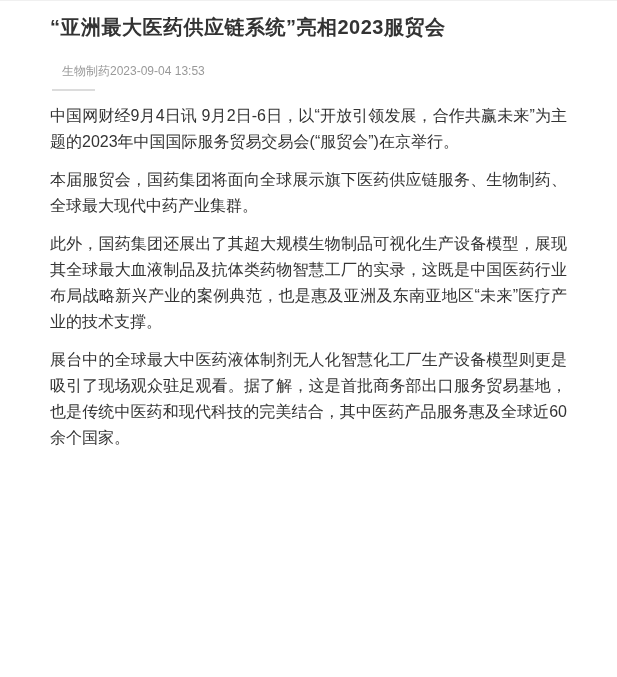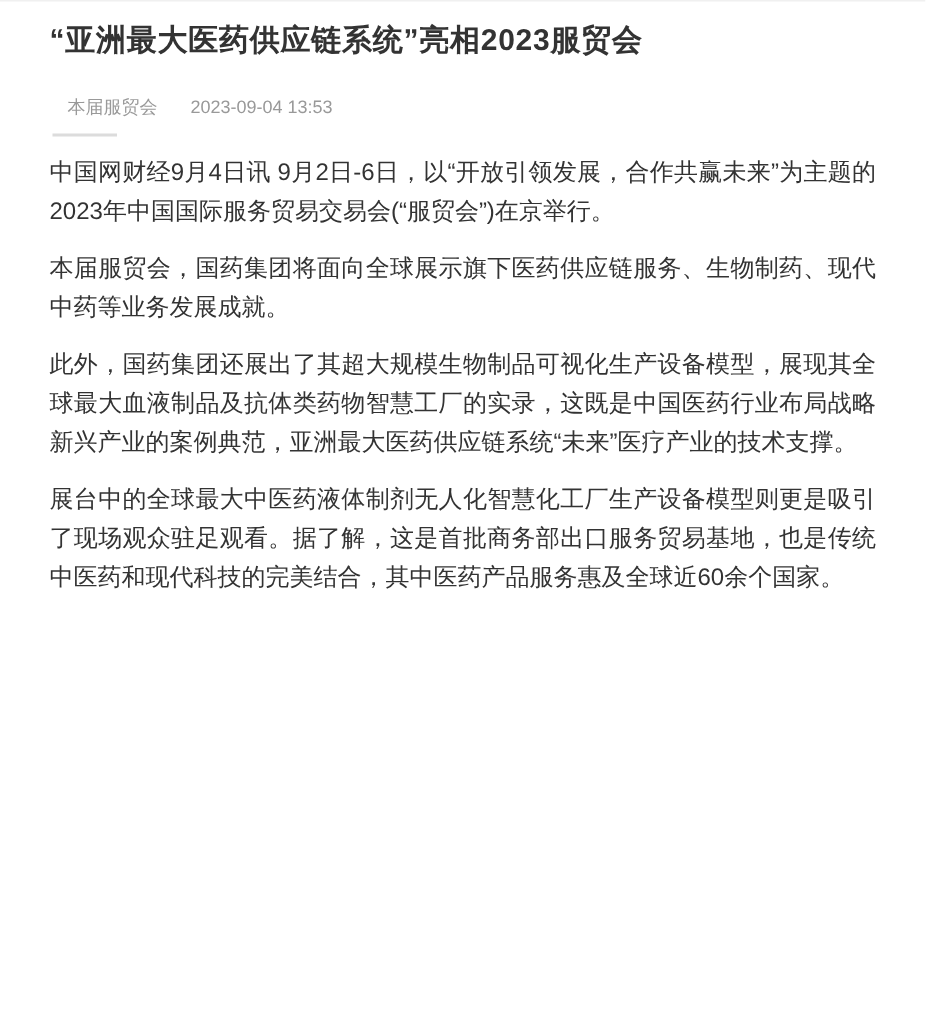--- a/index.html
+++ b/index.html
@@ -12,21 +12,21 @@
   *{margin:0;padding:0;box-sizing:border-box;}
   html,body{background:#ffffff;}
   body{
     width:617px;height:677px;overflow:hidden;
     font-family:"Liberation Sans",sans-serif;
   }
   .page{
     width:617px;height:484px;
     background:var(--page-bg);
     border-top:1px solid #f0f0f0;
-    padding:0 33px;
+    padding:0 50px;
   }
   .article-title{
     margin-top:13px;
     font-size:20px;
     line-height:26px;
     font-weight:bold;
     color:var(--title);
     letter-spacing:0.5px;
   }
   .meta-row{
@@ -36,21 +36,20 @@
     display:flex;
     align-items:center;
   }
   .meta-source{
     margin-left:12px;
     font-size:12px;
     color:var(--meta);
     cursor:pointer;
   }
   .meta-date{
-    margin-left:22px;
     font-size:12px;
     color:var(--meta);
   }
   .source-underline{
     position:absolute;
     left:2px;
     top:26px;
     width:43px;
     height:2px;
     background:var(--divider);
@@ -68,25 +67,25 @@
   }
 </style>
 </head>
 <body>
 
 <div class="page">
 
   <h1 class="article-title">“亚洲最大医药供应链系统”亮相2023服贸会</h1>
 
   <div class="meta-row">
-    <span class="meta-source">本届服贸会</span>
+    <span class="meta-source">生物制药</span>
     <span class="meta-date">2023-09-04 13:53</span>
     <span class="source-underline"></span>
   </div>
 
   <div class="article-body">
     <p>中国网财经9月4日讯 9月2日-6日，以“开放引领发展，合作共赢未来”为主题的2023年中国国际服务贸易交易会(“服贸会”)在京举行。</p>
-    <p>本届服贸会，国药集团将面向全球展示旗下医药供应链服务、生物制药、现代中药等业务发展成就。</p>
-    <p>此外，国药集团还展出了其超大规模生物制品可视化生产设备模型，展现其全球最大血液制品及抗体类药物智慧工厂的实录，这既是中国医药行业布局战略新兴产业的案例典范，亚洲最大医药供应链系统“未来”医疗产业的技术支撑。</p>
+    <p>本届服贸会，国药集团将面向全球展示旗下医药供应链服务、生物制药、全球最大现代中药产业集群。</p>
+    <p>此外，国药集团还展出了其超大规模生物制品可视化生产设备模型，展现其全球最大血液制品及抗体类药物智慧工厂的实录，这既是中国医药行业布局战略新兴产业的案例典范，也是惠及亚洲及东南亚地区“未来”医疗产业的技术支撑。</p>
     <p>展台中的全球最大中医药液体制剂无人化智慧化工厂生产设备模型则更是吸引了现场观众驻足观看。据了解，这是首批商务部出口服务贸易基地，也是传统中医药和现代科技的完美结合，其中医药产品服务惠及全球近60余个国家。</p>
   </div>
 
 </div>
 
 </body></html>

